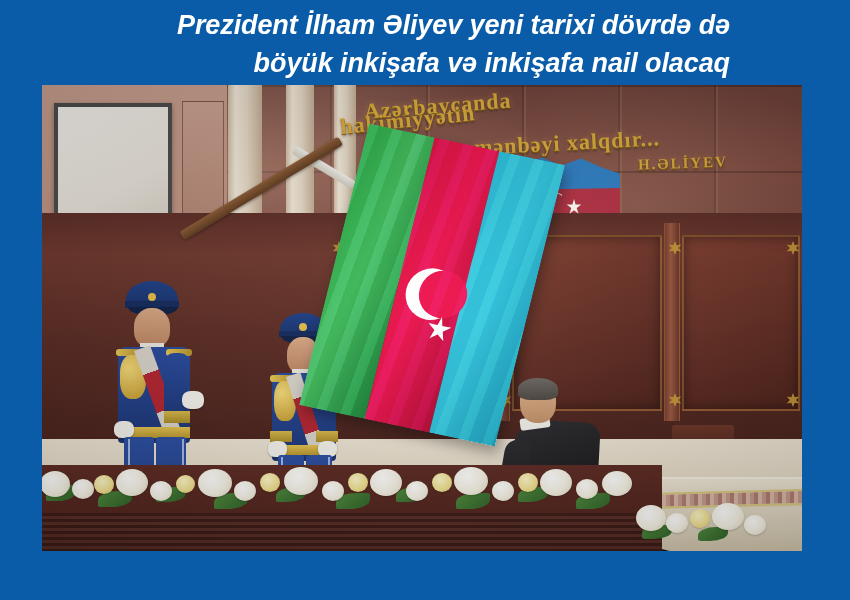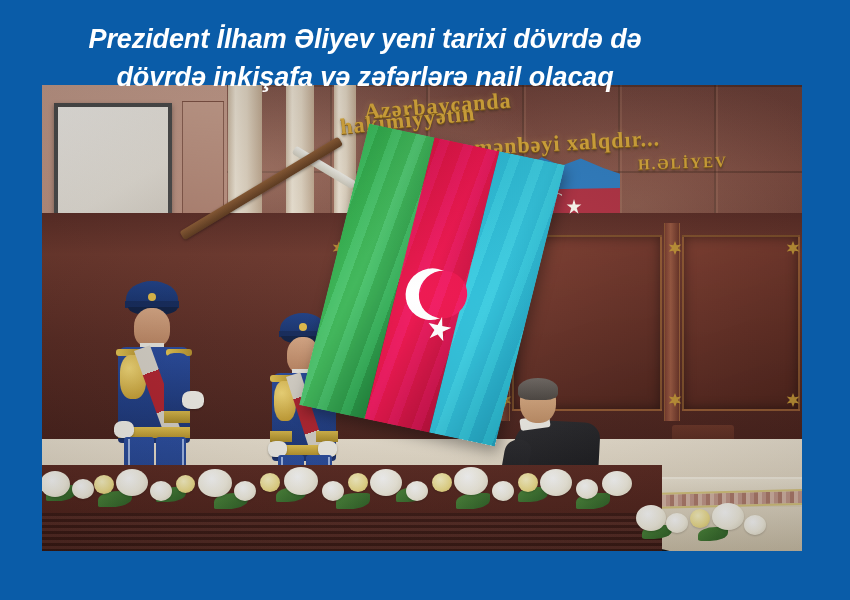--- a/index.html
+++ b/index.html
@@ -15,23 +15,23 @@
   #slide {
     position: relative;
     width: 850px;
     height: 600px;
     background: #0a5ca8;
   }
 
   
   #title-block {
     position: absolute;
-    left: 0; top: 20px;
+    left: 0; top: 6px;
     width: 730px;
-    text-align: center;
+    text-align: right;
     z-index: 5;
   }
   .title-line {
     display: block;
     color: #ffffff;
     font-family: "Liberation Sans", sans-serif;
     font-weight: bold;
     font-style: italic;
     font-size: 27px;
     line-height: 38px;
@@ -335,21 +335,21 @@
     cursor: pointer;
   }
 </style>
 </head>
 <body>
 
 <div id="slide">
 
   <div id="title-block">
     <span class="title-line">Prezident İlham Əliyev yeni tarixi dövrdə də</span>
-    <span class="title-line">dövrdə inkişafa və zəfərlərə nail olacaq</span>
+    <span class="title-line">böyük inkişafa və inkişafa nail olacaq</span>
   </div>
 
   <div id="photo">
 
     <div class="wall"></div>
     <div class="panel-grid"></div>
     <div class="wall-sheen"></div>
 
     <div class="left-light">
       <div class="screen"></div>

